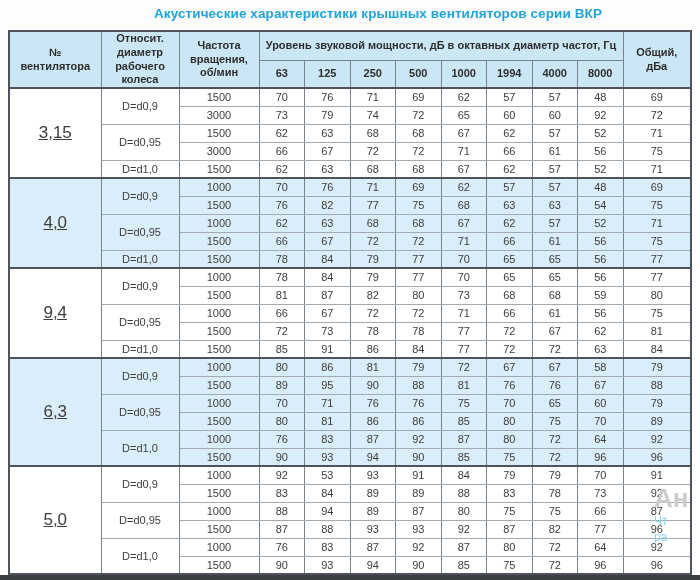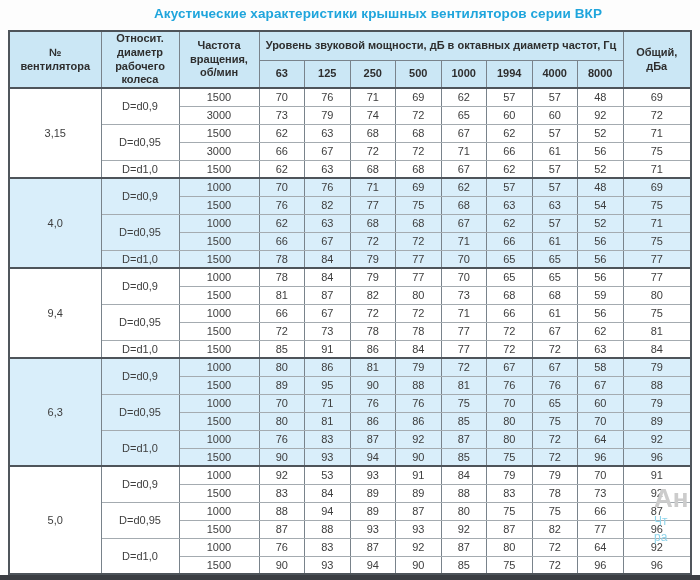--- a/index.html
+++ b/index.html
@@ -36,21 +36,21 @@
     white-space:pre-line; line-height:1.25;
     border-top:1px solid #79838b; border-bottom:1px solid #79838b;
   }
   thead tr.hdr-main th { height:27px; }
   thead tr.hdr-bands th { height:25px; }
   tbody tr { height:18px; }
   tbody tr.group-start td { border-top:2px solid #4e545a; }
   tbody tr.shaded td { background:#d9eefa; }
   tbody tr td { background:#ffffff; }
   tbody tr.shaded td { background:#d9eefa; }
-  td.fan-cell { font-size:11px; }
+  td.fan-cell { font-size:17px;text-decoration:underline; }
   .watermark {
     position:absolute; left:654px; top:485px; width:60px;
     color:#c8c8c8; pointer-events:none; line-height:1;
   }
   .watermark .wm-big { font-size:26px; font-weight:bold; color:#cccccc; }
   .watermark .wm-small { font-size:12px; color:#8fd4ea; margin-top:4px; }
   .bottom-strip {
     position:absolute; left:0; top:575px; width:700px; height:5px;
     background:#3b3e43;
   }

